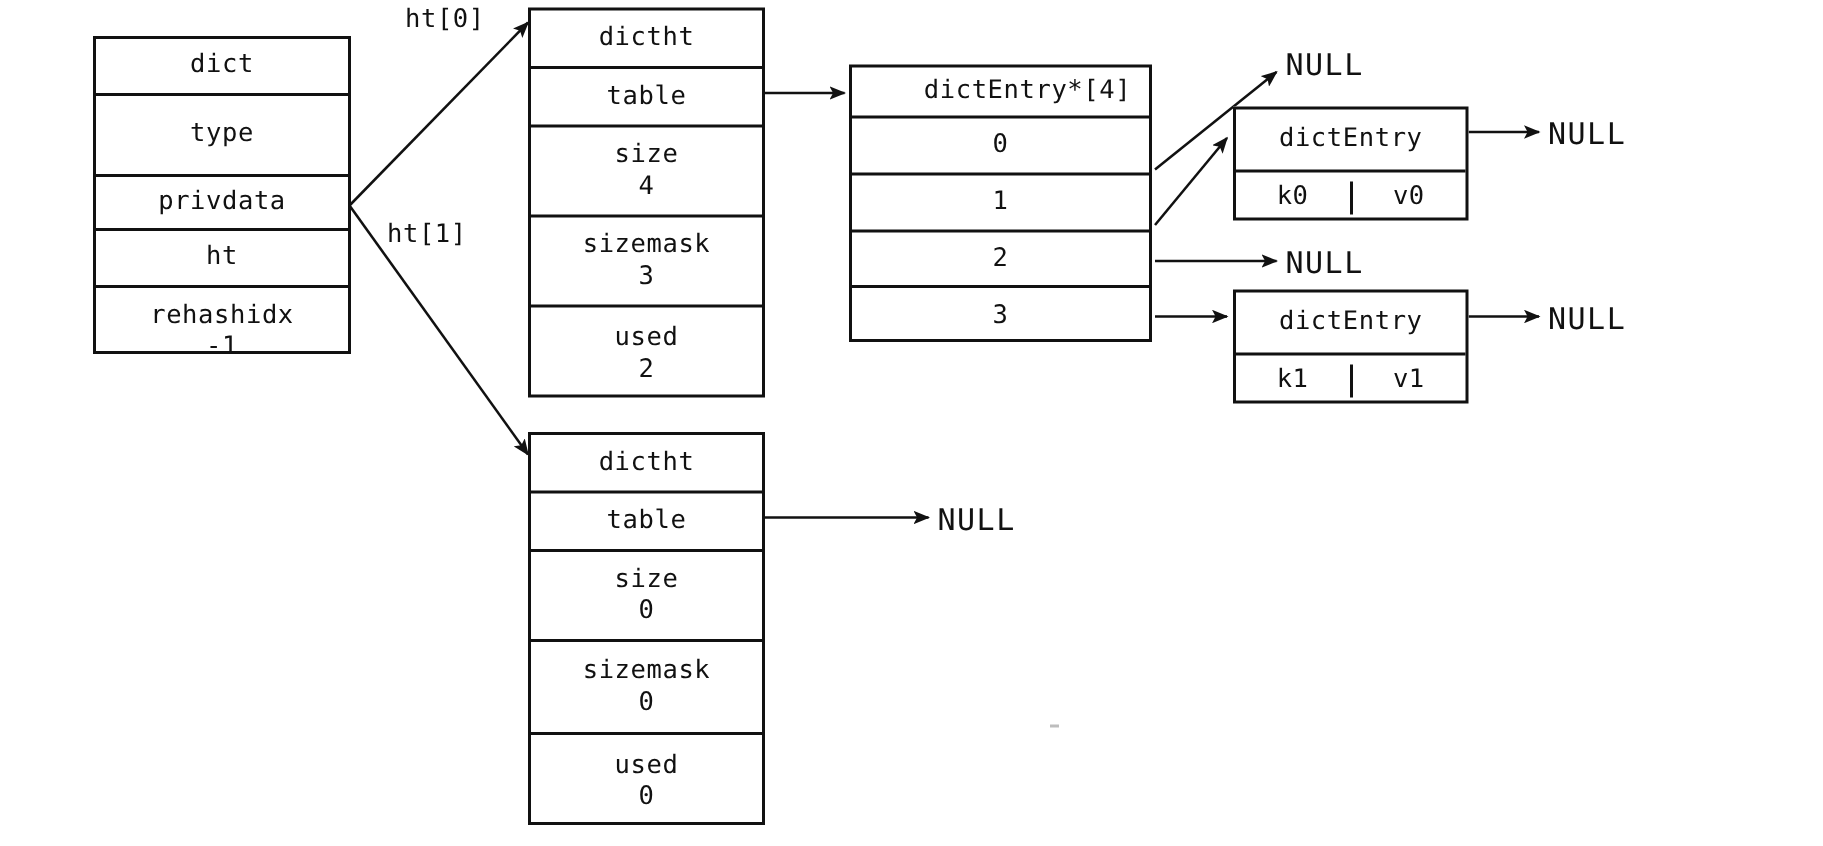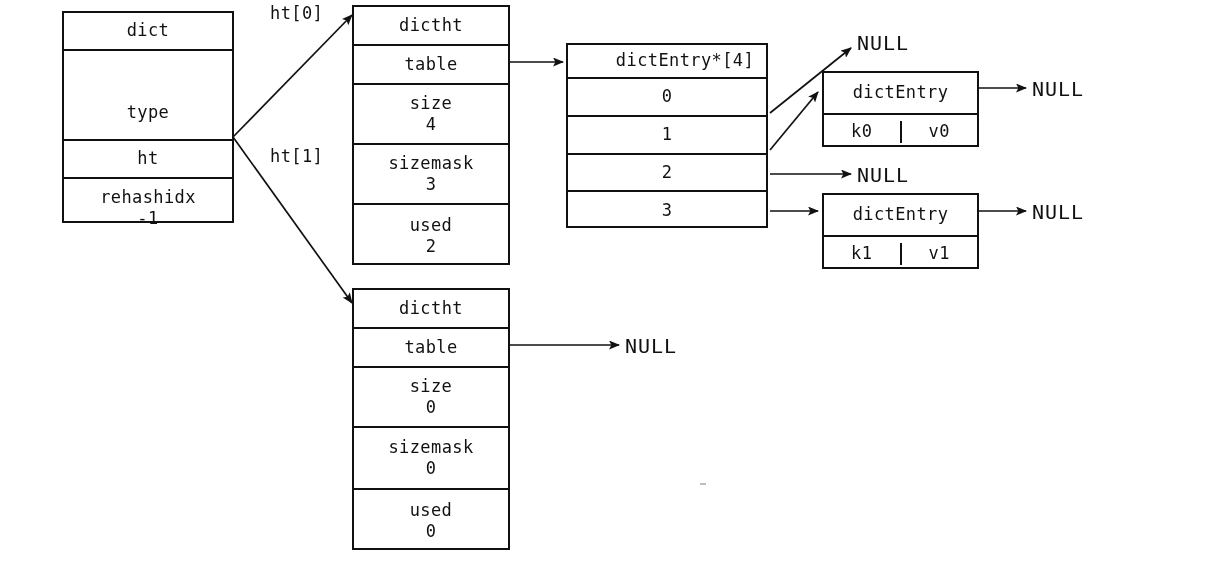--- a/index.html
+++ b/index.html
@@ -108,38 +108,41 @@
       <line x1="770" y1="211" x2="818" y2="211"></line>
 
       <line x1="979" y1="88" x2="1026" y2="88"></line>
 
       <line x1="979" y1="211" x2="1026" y2="211"></line>
 
       <line x1="510" y1="345" x2="619" y2="345"></line>
     </g>
   </svg>
 
-  <div class="struct" style="left:62px; top:11px; width:172px; height:212px;">
+  <div class="struct" style="left:62px; top:24px; width:172px; height:212px;">
     <div class="row" style="height:38px;">
       <span>dict</span>
     </div>
-    <div class="row" style="height:54px;margin-top:36px;">
+    <div class="row" style="height:54px;">
       <span>type</span>
+    </div>
+    <div class="row" style="height:36px;">
+      <span>privdata</span>
     </div>
     <div class="row" style="height:38px;text-align:right;">
       <span>ht</span>
     </div>
     <div class="row" style="height:58px;">
       <span>rehashidx</span>
       <span class="val">-1</span>
     </div>
   </div>
 
   <div class="label" style="left:270px; top:3px;">ht[0]</div>
-  <div class="label" style="left:270px; top:146px;">ht[1]</div>
+  <div class="label" style="left:258px; top:146px;">ht[1]</div>
 
   <div class="struct" style="left:352px; top:5px; width:158px; height:260px;">
     <div class="row" style="height:39px;">
       <span>dictht</span>
     </div>
     <div class="row" style="height:39px;">
       <span>table</span>
     </div>
     <div class="row" style="height:60px;">
       <span>size</span>

